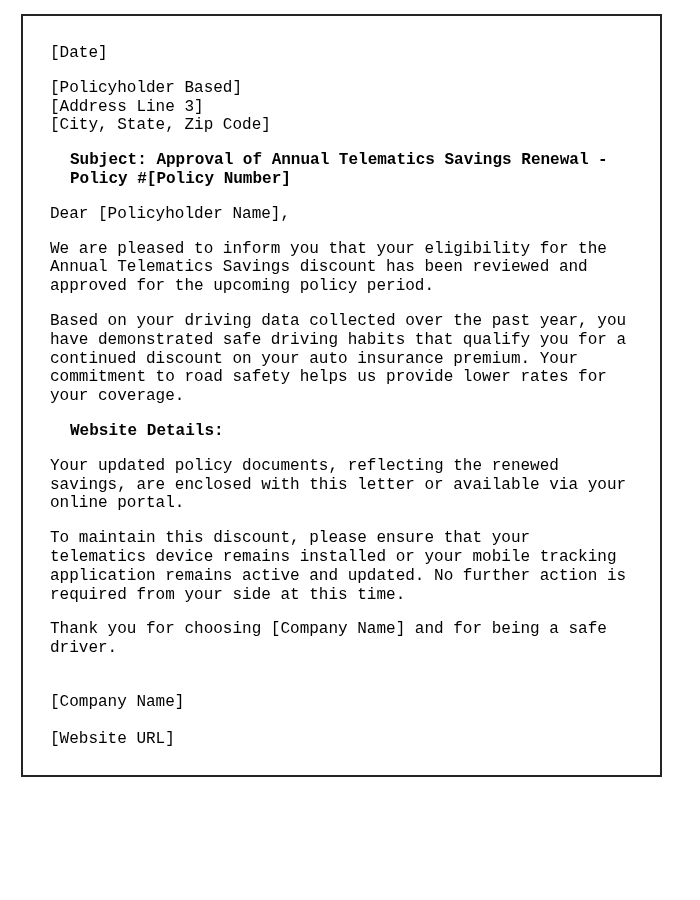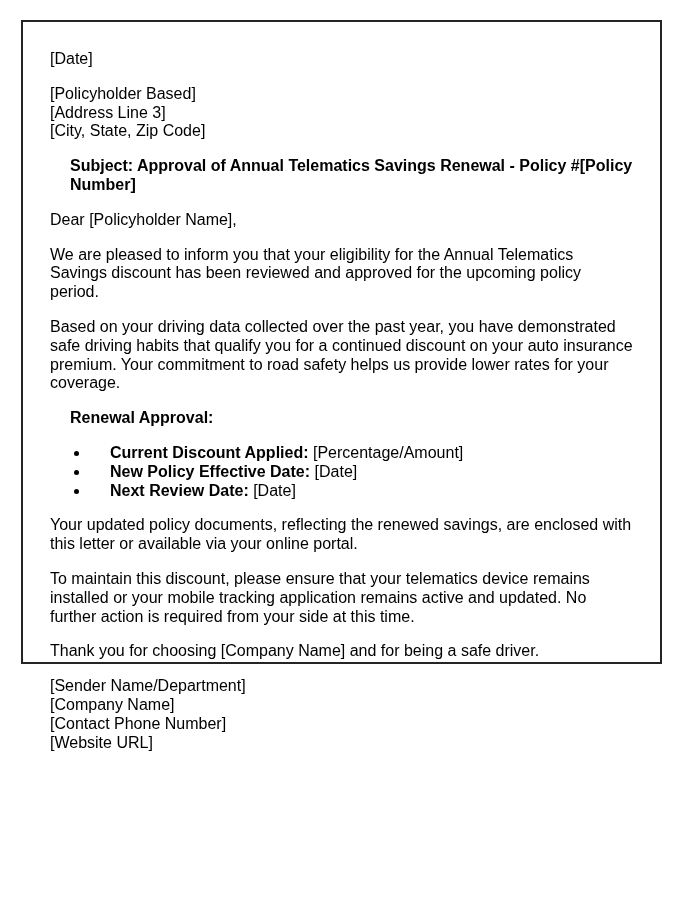--- a/index.html
+++ b/index.html
@@ -10,28 +10,28 @@
   .canvas {
     position: relative;
     width: 700px;
     height: 900px;
     background: #ffffff;
     overflow: hidden;
   }
   .letter-frame {
     position: absolute;
     left: 21px;
-    top: 20px;
+    top: 14px;
     width: 641px;
-    height: 644px;
+    height: 763px;
     box-sizing: border-box;
     border: 2px solid #242424;
     padding: 28px 27px;
     background: #ffffff;
-    font-family: Liberation Sans, sans-serif;
+    font-family: Liberation Mono, monospace;
     font-size: 16px;
     line-height: 1.175;
     color: #000000;
   }
   .para {
     margin: 0 0 16px 0;
   }
   .para:last-child {
     margin-bottom: 0;
   }
@@ -63,36 +63,31 @@
     </p>
 
     <p class="para bold">Subject: Approval of Annual Telematics Savings Renewal - Policy #[Policy Number]</p>
 
     <p class="para">Dear [Policyholder Name],</p>
 
     <p class="para">We are pleased to inform you that your eligibility for the Annual Telematics Savings discount has been reviewed and approved for the upcoming policy period.</p>
 
     <p class="para">Based on your driving data collected over the past year, you have demonstrated safe driving habits that qualify you for a continued discount on your auto insurance premium. Your commitment to road safety helps us provide lower rates for your coverage.</p>
 
-    <p class="para bold">Renewal Approval:</p>
+    <p class="para bold">Website Details:</p>
 
-    <ul class="renewal-list">
-      <li><span class="bold">Current Discount Applied:</span> <span>[Percentage/Amount]</span></li>
-      <li><span class="bold">New Policy Effective Date:</span> <span>[Date]</span></li>
-      <li><span class="bold">Next Review Date:</span> <span>[Date]</span></li>
-    </ul>
 
     <p class="para">Your updated policy documents, reflecting the renewed savings, are enclosed with this letter or available via your online portal.</p>
 
     <p class="para">To maintain this discount, please ensure that your telematics device remains installed or your mobile tracking application remains active and updated. No further action is required from your side at this time.</p>
 
     <p class="para">Thank you for choosing [Company Name] and for being a safe driver.</p>
 
 
     <p class="para">
-      <span>[Sender Name/Department]</span><br>
+      <br>
       <span>[Company Name]</span><br>
-      <span>[Contact Phone Number]</span><br>
+      <br>
       <span>[Website URL]</span>
     </p>
 
   </div>
 </div>
 
 </body></html>

